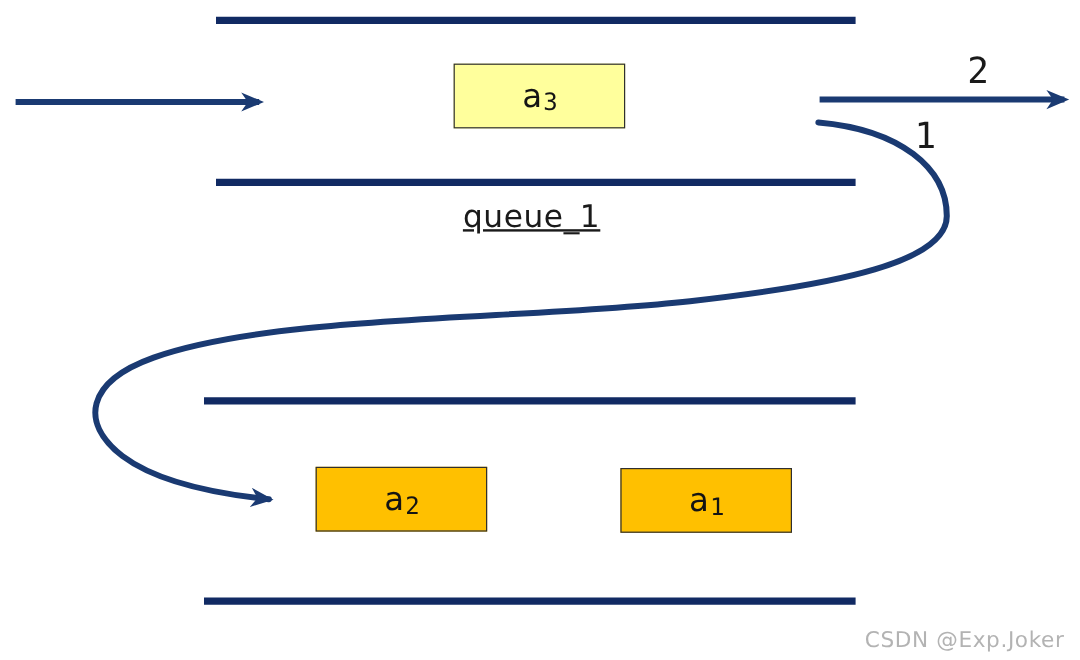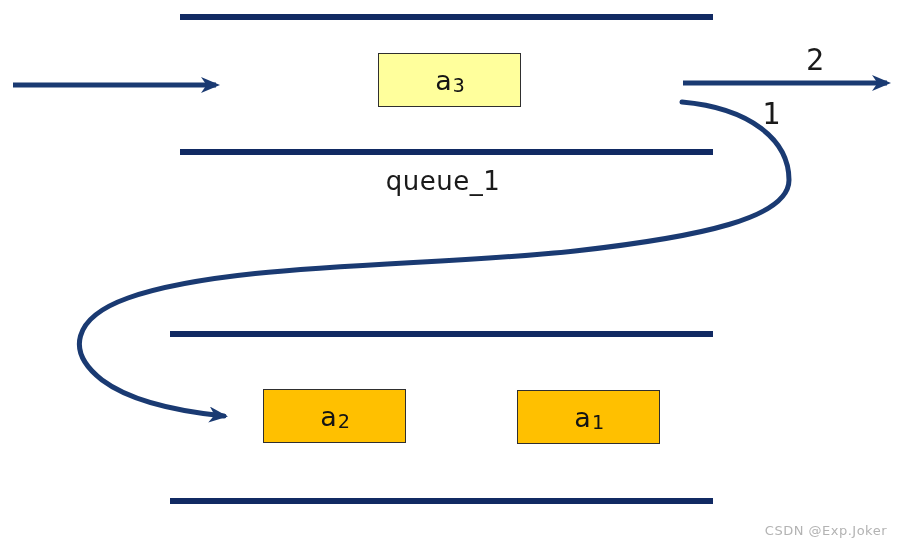--- a/index.html
+++ b/index.html
@@ -40,32 +40,32 @@
     font-family:"DejaVu Sans Mono","DejaVu Sans",monospace;
   }
   .box-a3{left:378px;top:53px;background:var(--box-yellow);}
   .box-a2{left:263px;top:389px;background:var(--box-orange);}
   .box-a1{left:517px;top:390px;background:var(--box-orange);}
   .queue-label{
     position:absolute;width:160px;text-align:center;
     font-size:26px;color:var(--label-ink);
     letter-spacing:0.5px;
   }
-  .queue1-label{left:363px;top:166px;}
+  .queue1-label{left:363px;top:166px;text-decoration:underline;}
   .queue2-label{left:364px;top:511px;}
   .step-label{
     position:absolute;
     font-size:30px;color:var(--label-ink);
     font-family:"DejaVu Sans Mono","DejaVu Sans",monospace;
   }
   .step-2{left:806px;top:42px;}
   .step-1{left:762px;top:96px;}
   .watermark{
     position:absolute;right:13px;top:523px;
-    font-size:13px;color:var(--watermark-gray);
+    font-size:18px;color:var(--watermark-gray);
     letter-spacing:0.5px;
   }
 </style>
 </head>
 <body>
 
 <div class="stage">
 
   <svg class="connector-layer" viewBox="0 0 900 550" xmlns="http://www.w3.org/2000/svg">
     <defs>

